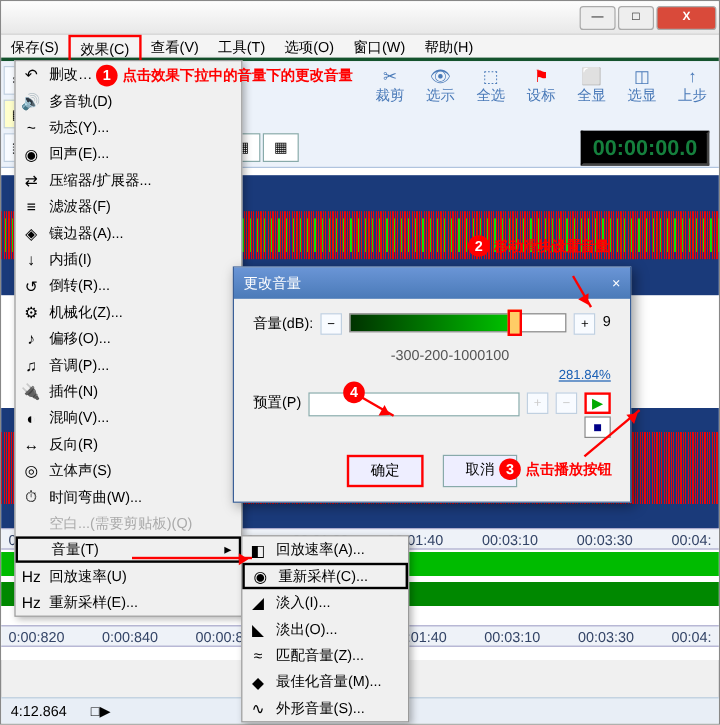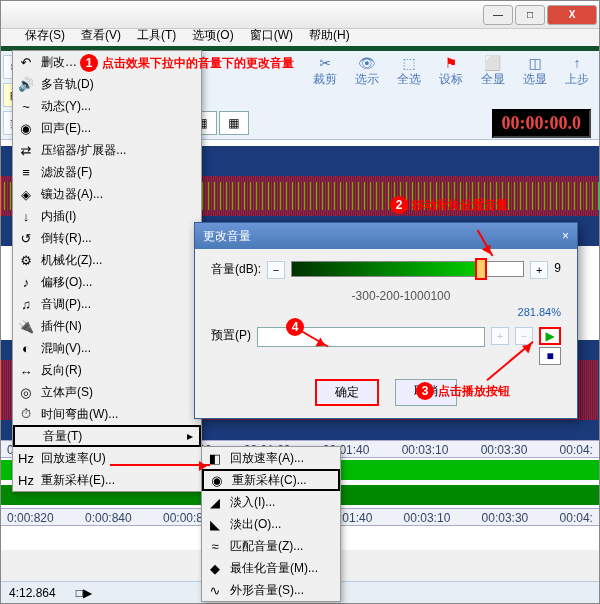--- a/index.html
+++ b/index.html
@@ -1,80 +1,81 @@
 <!DOCTYPE html>
 <html><head>
 <meta charset="utf-8">
 <style>
 *{margin:0;padding:0;box-sizing:border-box;font-family:"Microsoft YaHei",SimSun,sans-serif;font-size:12px}
 body{width:600px;height:604px;background:#d4e8d4;position:relative;overflow:hidden}
 .window{position:absolute;top:0;left:0;right:0;bottom:0;background:#f0f0f0;border:1px solid #888}
 .titlebar{height:28px;background:linear-gradient(#fdfdfd,#e8e8e8);border-bottom:1px solid #ccc;display:flex;justify-content:flex-end;align-items:center;padding-right:2px}
 .winbtn{width:30px;height:20px;border:1px solid #aaa;margin-left:2px;display:flex;align-items:center;justify-content:center;font-size:10px;background:#eee;border-radius:3px}
 .winbtn.close{width:50px;background:#d94a3a;color:#fff;font-weight:bold}
-.menubar{height:22px;background:#f4f4f4;display:flex;align-items:flex-end;padding-left:16px;border-bottom:5px solid #14532d}
+.menubar{height:22px;background:#f4f4f4;display:flex;align-items:flex-start;padding-left:0;border-bottom:3px solid #14532d}
 .menubar span{padding:2px 8px;cursor:default}
 .menubar span.sel{border:2px solid red}
 .toolbar{background:#ecf2fa;border-bottom:1px solid #b0c4de;padding:2px}
 .tbrow{display:flex;align-items:center;gap:2px;flex-wrap:nowrap;height:28px}
 .tbtn{width:24px;height:24px;border:1px solid #c0d0e0;background:#f8fbff;display:flex;align-items:center;justify-content:center;font-size:11px}
 .bigbtn{width:40px;height:24px;display:flex;flex-direction:column;align-items:center;font-size:10px;color:#4a7ab8}
 .bigbtn .ico{font-size:14px}
 .recpanel{display:flex;gap:2px;margin-left:6px}
 .recbtn{width:30px;height:24px;border:1px solid #8aa;background:#fff;display:flex;align-items:center;justify-content:center}
-.timedisp{background:#000;color:#ef4444;font-family:Liberation Serif, serif;font-size:18px;font-weight:bold;padding:2px 8px;border:2px inset #444;margin-left:auto;margin-right:6px}
+.timedisp{background:#000;color:#15803d;font-family:Liberation Sans, sans-serif;font-size:18px;font-weight:bold;padding:2px 8px;border:2px inset #444;margin-left:auto;margin-right:6px}
 .content{position:relative;height:410px;background:#fff}
 .waveform{position:absolute;left:0;right:0;background:#1a3a7a}
 .wf1{top:6px;height:100px}
 .wf2{top:200px;height:100px}
 .wave{position:absolute;left:0;right:0;top:50%;transform:translateY(-50%)}
 .wavered{height:60px;background:repeating-linear-gradient(90deg,red 0,red 1px,transparent 1px,transparent 2px);opacity:.9}
 .wavegrn{height:28px;background:repeating-linear-gradient(90deg,#0f0 0,#0f0 1px,transparent 1px,transparent 3px);opacity:.85}
 .greenbar{position:absolute;left:0;right:0;height:20px;background:#0b0;top:320px}
 .greenbar2{top:345px;background:#080}
 .ruler{position:absolute;left:0;right:0;height:18px;background:#eef2f8;border-top:1px solid #aac;border-bottom:1px solid #aac;font-size:10px;display:flex;justify-content:space-between;padding:2px 6px;color:#346}
 .ruler.r1{top:300px}
-.ruler.r2{top:368px}
+.ruler.r2{top:381px}
 .statusbar{position:absolute;bottom:0;left:0;right:0;height:22px;background:#e8eef6;border-top:1px solid #bcd;display:flex;align-items:center;padding:0 8px;gap:20px}
 .dropdown{position:absolute;top:50px;left:12px;width:190px;background:#f0f0f0;border:1px solid #999;box-shadow:2px 2px 6px rgba(0,0,0,.3);z-index:10}
 .dd-item{display:flex;align-items:center;height:22px;padding:0 6px 0 2px}
 .dd-ico{width:22px;height:18px;display:flex;align-items:center;justify-content:center;font-size:13px;margin-right:4px}
 .dd-item.hilite{border:2px solid #000000}
 .submenu{position:absolute;top:446px;left:201px;width:140px;background:#f0f0f0;border:1px solid #999;box-shadow:2px 2px 6px rgba(0,0,0,.3);z-index:10}
-.dialog{position:absolute;top:222px;left:194px;width:384px;background:#f0f0f0;border:1px solid #3a5f97;box-shadow:3px 3px 10px rgba(0,0,0,.4);z-index:20}
+.dialog{position:absolute;top:222px;left:194px;width:332px;background:#f0f0f0;border:1px solid #3a5f97;box-shadow:3px 3px 10px rgba(0,0,0,.4);z-index:20}
 .dlg-tb{height:26px;background:linear-gradient(#6a95d6,#4a7ab8);color:#fff;display:flex;align-items:center;padding:0 8px;justify-content:space-between}
 .dlg-body{padding:12px 16px}
 .dlg-row{display:flex;align-items:flex-start;margin-bottom:10px;gap:6px}
 .slider-track{flex:1;height:16px;background:linear-gradient(90deg,#030 0%,#0c0 80%,#fff 80%);position:relative;border:1px solid #888}
 .slider-thumb{position:absolute;top:-4px;width:12px;height:22px;background:#fc6;border:2px solid red;right:36px}
 .slider-ticks{display:flex;justify-content:center;font-size:10px;color:#555;padding:0 2px}
 .preset-input{flex:1;height:20px;border:1px solid #8aa;background:#fff}
 .dlg-btns{display:flex;justify-content:center;gap:16px;margin-top:14px}
 .dlg-btn{padding:3px 18px;border:1px solid #8aa;background:#eef;cursor:pointer}
 .dlg-btn.ok{border:2px solid red}
 .play-btn{width:22px;height:18px;border:2px solid red;background:#fff;display:flex;align-items:center;justify-content:center;color:#0a0}
 .stop-btn{width:22px;height:18px;border:1px solid #888;background:#fff;display:flex;align-items:center;justify-content:center;color:#008}
 .annot{position:absolute;color:red;font-size:14px;font-weight:bold;z-index:30}
 .acirc{display:inline-block;width:18px;height:18px;border-radius:50%;background:red;color:#fff;text-align:center;line-height:18px;font-size:12px;margin-right:4px}
 .arrow{position:absolute;border-top:2px solid red;z-index:25}
 .arrow::after{content:"";position:absolute;right:-2px;top:-5px;border:5px solid transparent;border-left:8px solid red}
-.pct{color:#1a5fb4;font-size:11px}
+.pct{color:#1a5fb4;text-decoration:underline;font-size:11px}
 </style>
 </head>
 <body>
 
 <div class="window">
   <div class="titlebar">
     <div class="winbtn">—</div>
     <div class="winbtn">□</div>
     <div class="winbtn close">X</div>
   </div>
 
   <div class="menubar">
     <span>保存(S)</span>
+    <span class="sel">效果(C)</span>
     <span>查看(V)</span>
     <span>工具(T)</span>
     <span>选项(O)</span>
     <span>窗口(W)</span>
     <span>帮助(H)</span>
   </div>
 
   <div class="toolbar">
     <div class="tbrow">
       <div class="tbtn">✂</div>
@@ -237,20 +238,24 @@
       <span>反向(R)</span>
     </div>
     <div class="dd-item">
       <span class="dd-ico">◎</span>
       <span>立体声(S)</span>
     </div>
     <div class="dd-item">
       <span class="dd-ico">⏱</span>
       <span>时间弯曲(W)...</span>
     </div>
+    <div class="dd-item" style="color: rgb(170, 170, 170);">
+      <span class="dd-ico"></span>
+      <span>空白...(需要剪贴板)(Q)</span>
+    </div>
     <div class="dd-item hilite">
       <span class="dd-ico"></span>
       <span>音量(T)</span>
       <span style="margin-left:auto">▸</span>
     </div>
     <div class="dd-item">
       <span class="dd-ico">Hz</span>
       <span>回放速率(U)</span>
     </div>
     <div class="dd-item">

